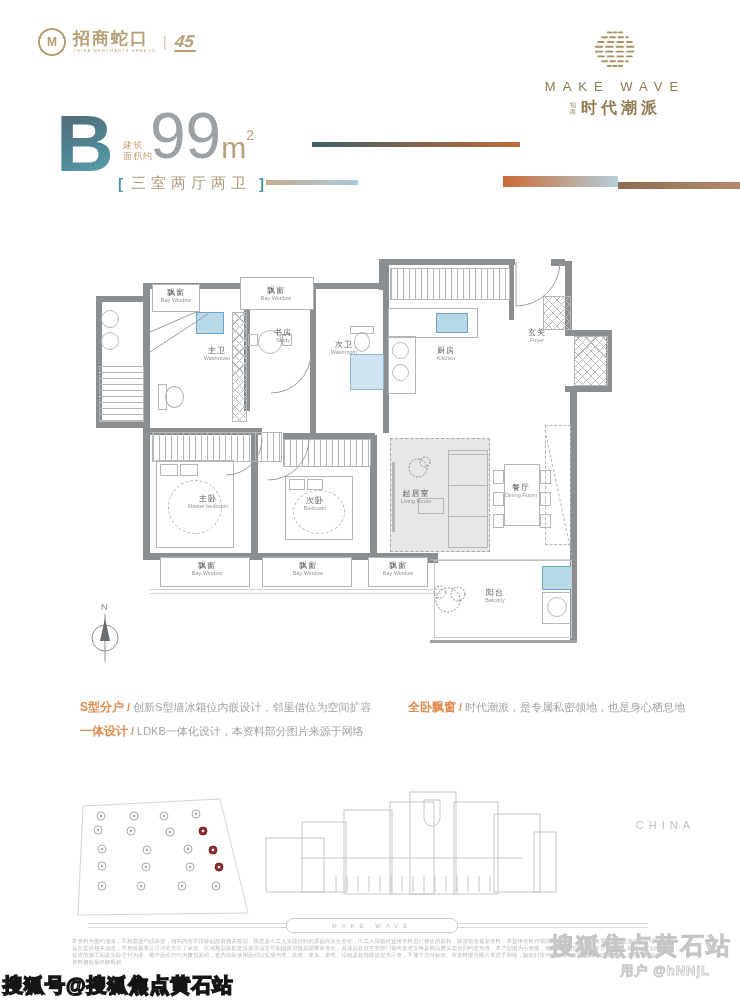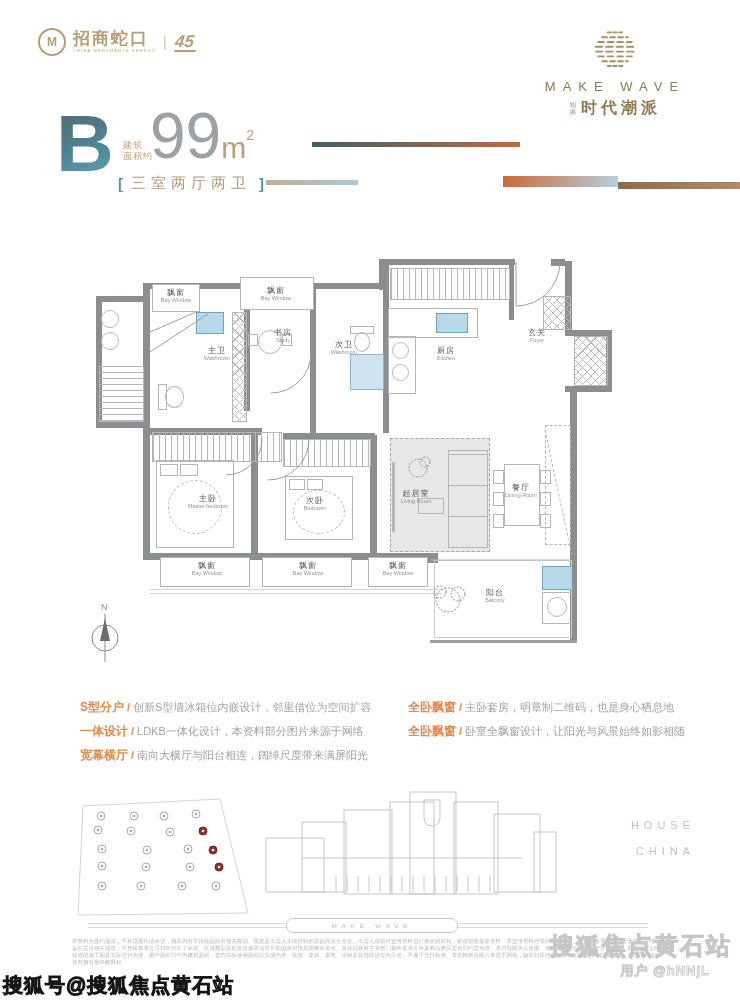--- a/index.html
+++ b/index.html
@@ -267,30 +267,24 @@
     </div>
 </div>
 
 <div class="abs" style="left:80px;top:700px;">
   <div class="feat">
     <span class="lab">S型分户</span><span class="sep">/</span><span class="desc">创新S型墙冰箱位内嵌设计，邻里借位为空间扩容</span>
   </div>
   <div class="feat">
     <span class="lab">一体设计</span><span class="sep">/</span><span class="desc">LDKB一体化设计，本资料部分图片来源于网络</span>
   </div>
-  <div class="feat">
-    <span class="lab">宽幕横厅</span><span class="sep">/</span><span class="desc">南向大横厅与阳台相连，阔绰尺度带来满屏阳光</span>
-  </div>
 </div>
 <div class="abs" style="left:408px;top:700px;">
   <div class="feat">
-    <span class="lab">全卧飘窗</span><span class="sep">/</span><span class="desc">主卧套房，明章制二维码，也是身心栖息地</span>
-  </div>
-  <div class="feat">
-    <span class="lab">全卧飘窗</span><span class="sep">/</span><span class="desc">卧室全飘窗设计，让阳光与风景始终如影相随</span>
+    <span class="lab">全卧飘窗</span><span class="sep">/</span><span class="desc">时代潮派，是专属私密领地，也是身心栖息地</span>
   </div>
 </div>
 
 <svg class="abs" width="195" height="132" viewBox="0 0 195 132" style="left:68px;top:793px;">
   <polygon points="15,13 152,6 180,120 10,122" fill="#ffffff" stroke="#d4d4d4" stroke-width="1"></polygon>
   <g id="site-markers" stroke-width="1">
       <circle cx="33" cy="23" r="4" fill="#ffffff" stroke="#a9a9a9"></circle>
       <circle cx="33" cy="23" r="1.3" fill="#a9a9a9"></circle>
       <circle cx="66" cy="23" r="4" fill="#ffffff" stroke="#a9a9a9"></circle>
       <circle cx="66" cy="23" r="1.3" fill="#a9a9a9"></circle>
@@ -343,32 +337,31 @@
     <rect x="192" y="16" width="44" height="92"></rect>
     <rect x="232" y="28" width="46" height="78"></rect>
     <rect x="272" y="46" width="22" height="60"></rect>
     <path d="M162,14 h16 v18 a8 8 0 0 1 -16 0 z"></path>
     <path d="M40,72 H260"></path>
     <path d="M74,90 V106 M85,90 V106 M96,90 V106 M107,90 V106 M118,90 V106 M129,90 V106 M140,90 V106 M151,90 V106 M162,90 V106 M173,90 V106 M184,90 V106 M195,90 V106 M206,90 V106 M217,90 V106 M228,90 V106"></path>
   </g>
 </svg>
 
 <div class="abs" style="left:555px;top:812px;width:140px;">
-  <div class="analysis">HOUSE</div>
   <div class="analysis">CHINA</div>
 </div>
 
 <div class="abs" style="left:88px;top:923px;width:560px;height:1px;background:#dcdcdc;"></div>
 <div class="abs" style="left:88px;top:927px;width:560px;height:1px;background:#dcdcdc;"></div>
 <div class="abs" style="left:286px;top:918px;width:170px;height:13px;background:#fff;border:1px solid #c9c9c9;border-radius:7px;display:flex;align-items:center;justify-content:center;">
   <span style="font-size:6px;letter-spacing:5px;color:#b9b9b9;">MAKE WAVE</span>
 </div>
 
 <div class="abs" style="left:72px;top:938px;width:600px;">
   <div class="disc-line">本资料为要约邀请，不构成要约或承诺，相关内容不排除因政府相关规划、规定及出卖人未能控制的原因而发生变化，出卖人保留对宣传资料进行修改的权利，敬请留意最新资料。本宣传资料对项目周边环境、交通、教育、商业配套等的介绍，</div>
   <div class="disc-line">旨在提供相关信息，不意味着本公司对此作出了承诺。区域规划及配套设施等信息可能因政府规划调整而变化，具体以政府主管部门最终批准文件及商品房买卖合同约定为准。本户型图为示意图，墙体及门窗位置、尺寸仅供参考，最终以规划部门</div>
   <div class="disc-line">核准的施工图及实际交付为准。图中面积均约为建筑面积，套内实际使用面积以实测为准。装修、家具、家电、绿植及装饰陈设仅为示意，不属于交付标准。本资料部分图片来源于网络，版权归原作者所有，如有侵权请联系删除，本公司对宣传</div>
   <div class="disc-line">资料拥有最终解释权。</div>
 </div>
 
 <div class="abs" style="right:8px;top:930px;font-size:24px;font-weight:bold;color:transparent;-webkit-text-stroke:1px #c6c6c6;letter-spacing:2px;">搜狐焦点黄石站</div>
 <div class="abs" style="right:30px;top:962px;font-size:13px;font-weight:bold;color:transparent;-webkit-text-stroke:1px #cccccc;letter-spacing:1px;">用户 @hNNjL</div>
-<div class="abs" style="left:3px;top:972px;font-size:20px;font-weight:400;color:#ffffff;-webkit-text-stroke:1.6px #151515;letter-spacing:1px;">搜狐号@搜狐焦点黄石站</div>
+<div class="abs" style="left:3px;top:972px;font-size:20px;font-weight:700;color:#ffffff;-webkit-text-stroke:1.6px #151515;letter-spacing:1px;">搜狐号@搜狐焦点黄石站</div>
 
 </body></html>

